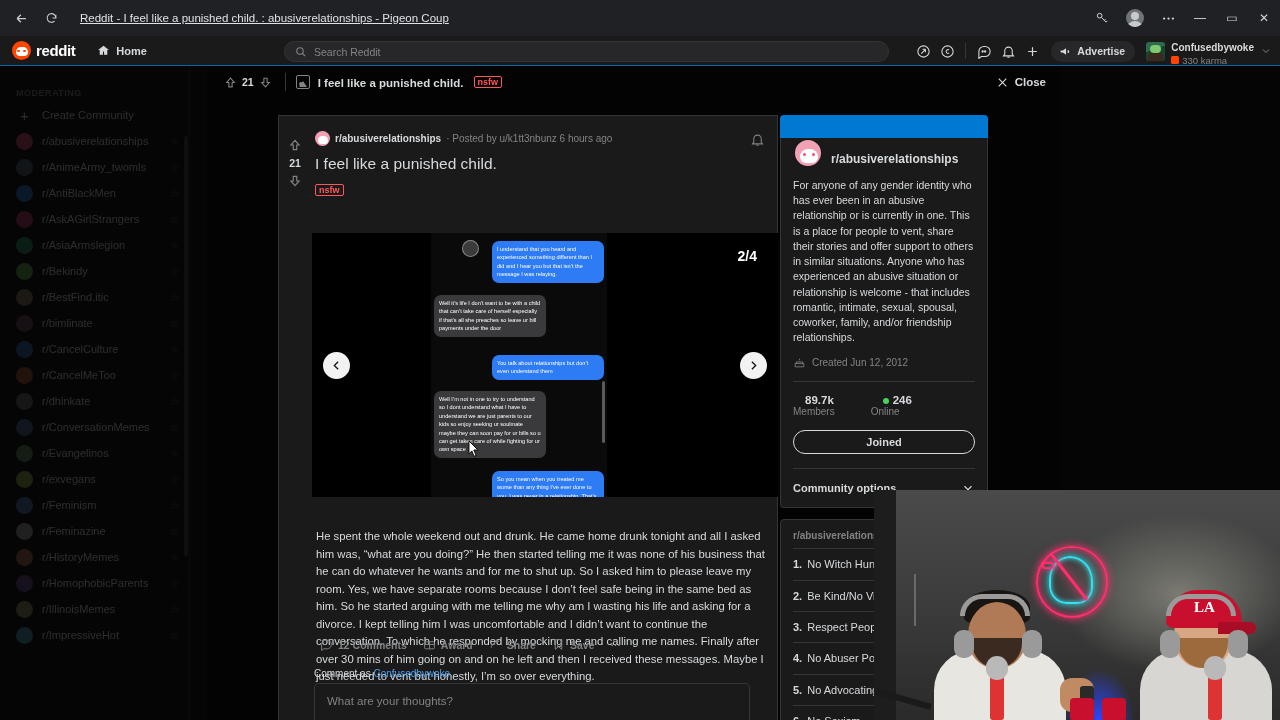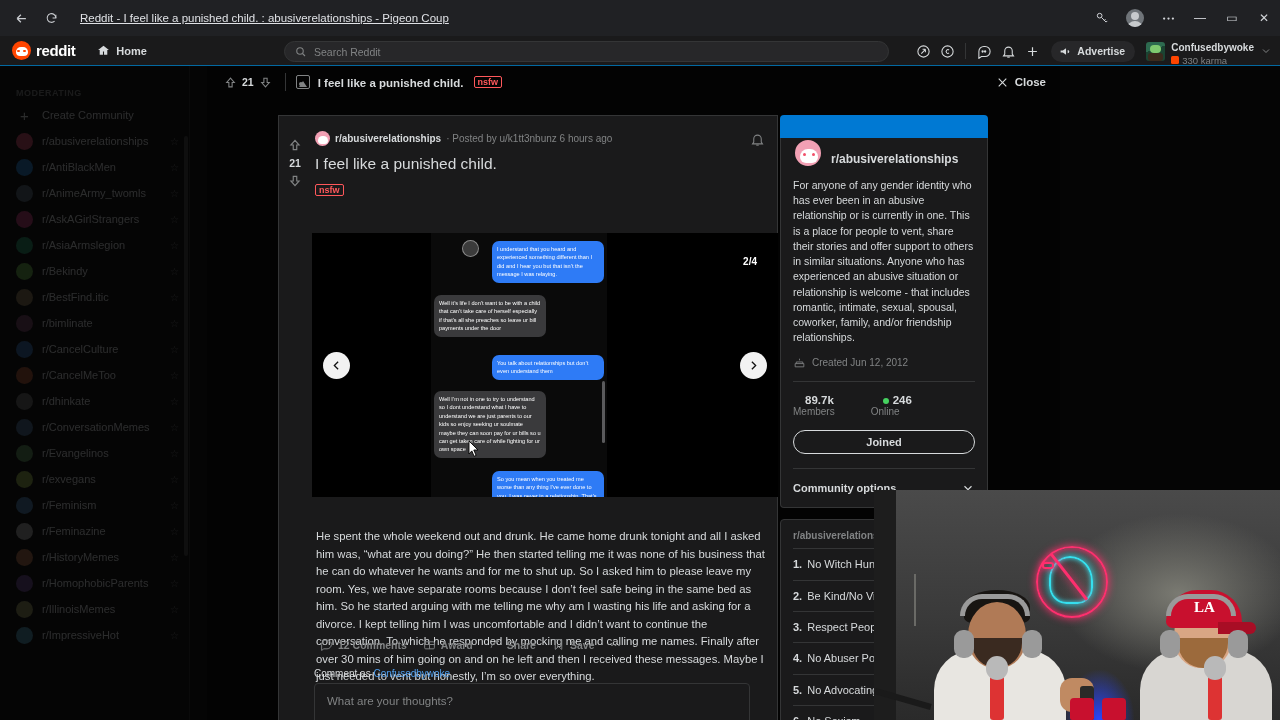--- a/index.html
+++ b/index.html
@@ -238,22 +238,22 @@
     position: absolute; left: 119px; top: 0; width: 176px; height: 264px;
     background: #0a0a0a; overflow: hidden;
   }
   .bubble {
     position: absolute; font-size: 5.6px; line-height: 1.5; border-radius: 7px;
     padding: 4px 5px; color: #fff; width: 112px;
   }
   .bub-blue { background: #2e7bf6; }
   .bub-gray { background: #3a3a3c; }
   #gal-counter {
-    position: absolute; right: 14px; top: 21px; background: #000c;
-    color: #fff; font-size: 10px; font-weight: bold;
+    position: absolute; right: 14px; top: 13px; background: #000c;
+    color: #fff; font-size: 14px; font-weight: bold;
     border-radius: 9px; padding: 2px 7px;
   }
   .gal-nav {
     position: absolute; top: 119px; width: 27px; height: 27px; border-radius: 50%;
     background: #f2f2f2; display: flex; align-items: center; justify-content: center;
     color: #111; font-size: 13px;
   }
   #gal-prev { left: 11px; }
   #gal-next { right: 11px; }
   #gal-scrollhint {
@@ -492,27 +492,27 @@
       <span class="sb-plus">+</span>
       <span class="sb-label">Create Community</span>
     </div>
     <div id="sb-items">
         <div class="sb-item">
           <span class="sb-ico" style="background: rgb(201, 79, 109);"></span>
           <span class="sb-label">r/abusiverelationships</span>
           <span class="sb-star">☆</span>
         </div>
         <div class="sb-item">
+          <span class="sb-ico" style="background: rgb(90, 107, 122);"></span>
+          <span class="sb-label">r/AnimeArmy_twomls</span>
+          <span class="sb-star">☆</span>
+        </div>
+        <div class="sb-item">
           <span class="sb-ico" style="background: rgb(47, 127, 193);"></span>
           <span class="sb-label">r/AntiBlackMen</span>
-          <span class="sb-star">☆</span>
-        </div>
-        <div class="sb-item">
-          <span class="sb-ico" style="background: rgb(90, 107, 122);"></span>
-          <span class="sb-label">r/AnimeArmy_twomls</span>
           <span class="sb-star">☆</span>
         </div>
         <div class="sb-item">
           <span class="sb-ico" style="background: rgb(184, 65, 122);"></span>
           <span class="sb-label">r/AskAGirlStrangers</span>
           <span class="sb-star">☆</span>
         </div>
         <div class="sb-item">
           <span class="sb-ico" style="background: rgb(47, 143, 106);"></span>
           <span class="sb-label">r/AsiaArmslegion</span>

